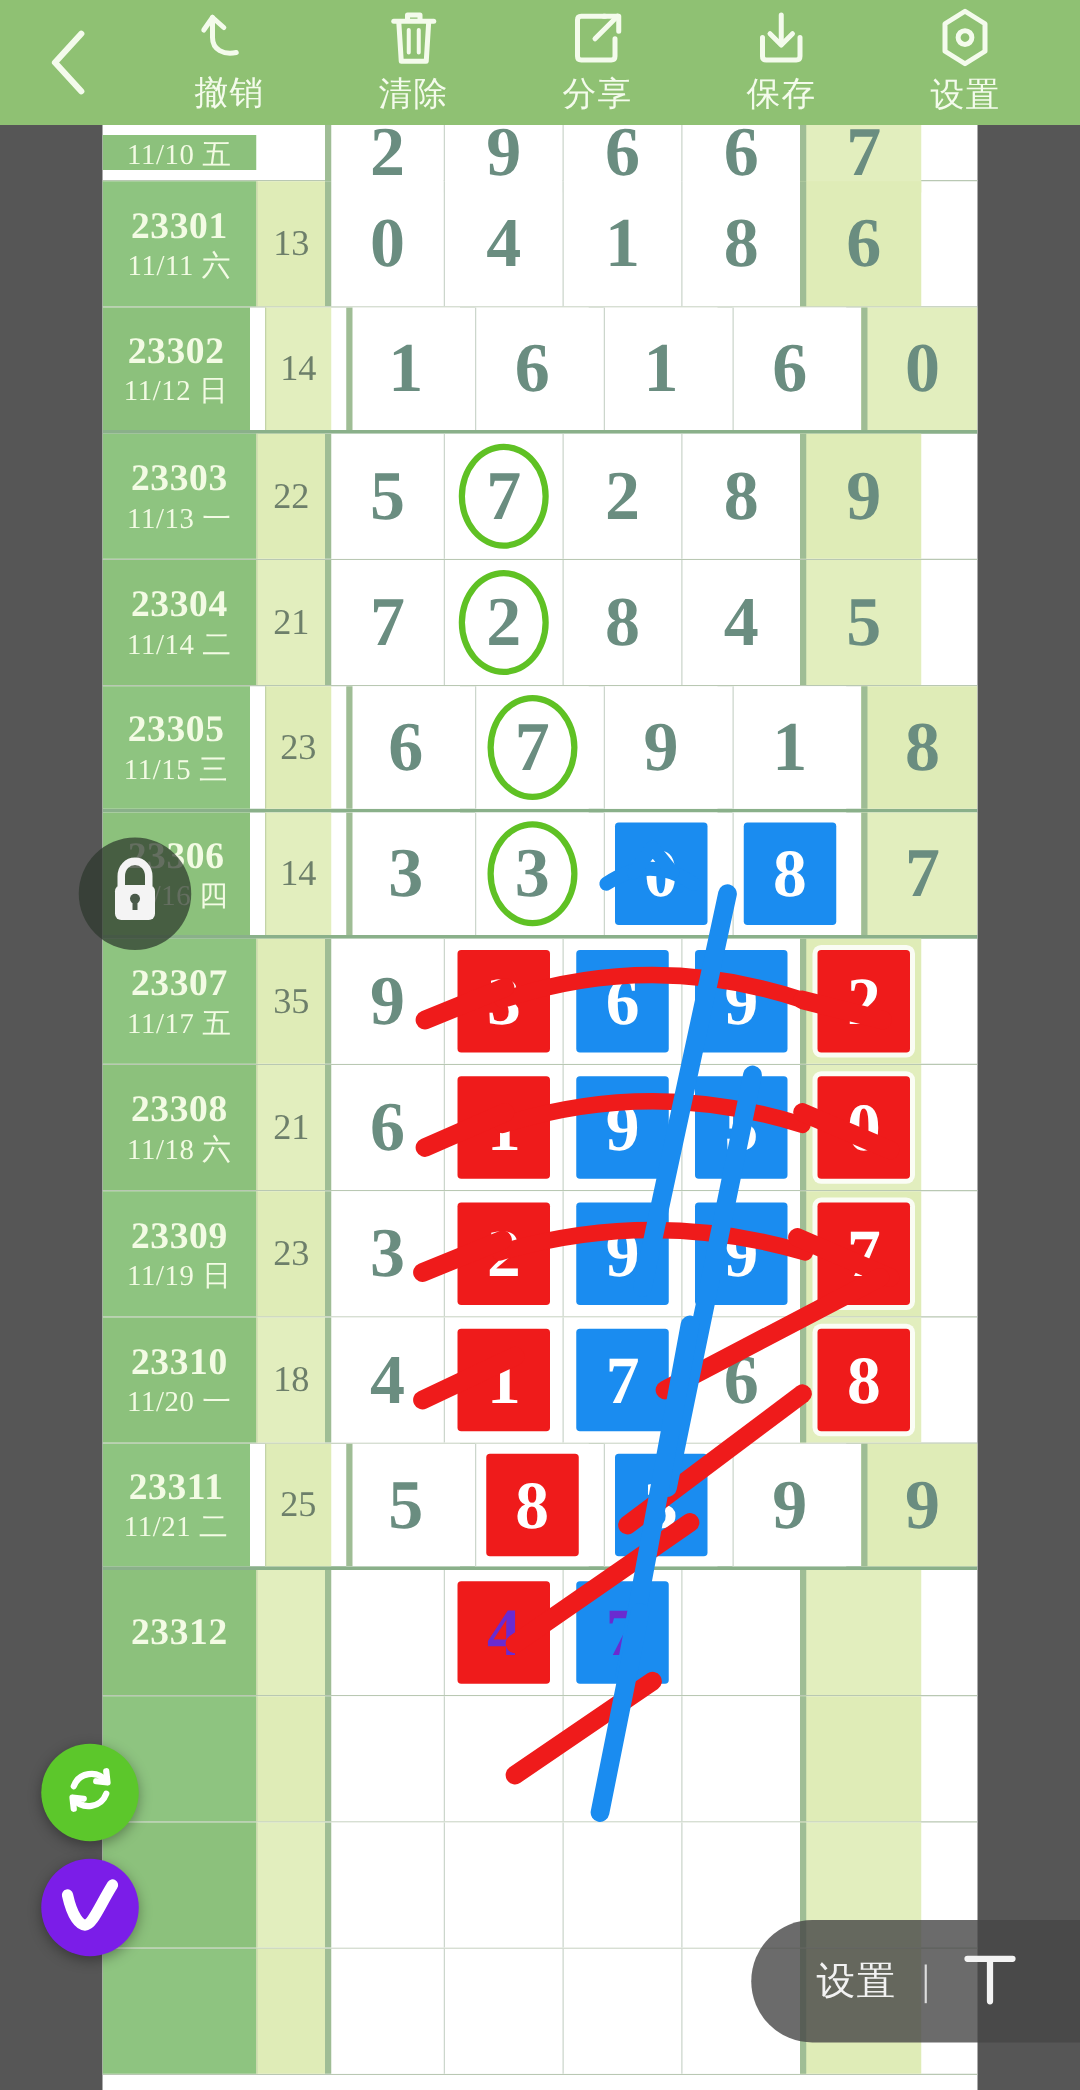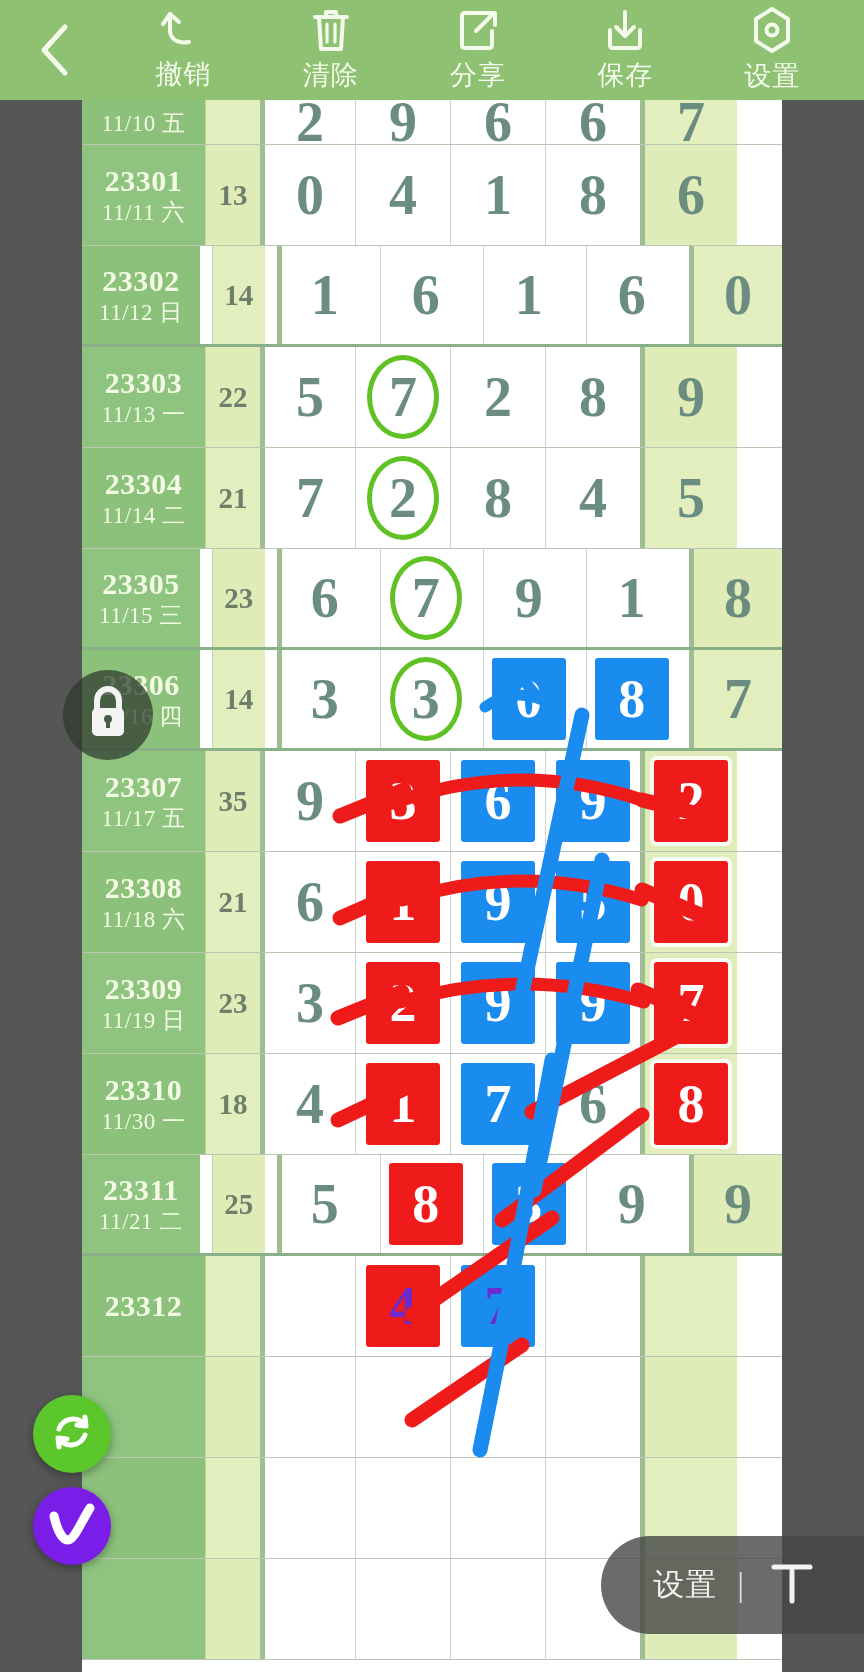--- a/index.html
+++ b/index.html
@@ -46,21 +46,21 @@
     width:123px; background:#8cc17c; color:#f3fbe4;
     display:flex; flex-direction:column; align-items:center; justify-content:center;
     line-height:1.12;
   }
   .row:nth-child(even) .c-issue{ background:#8ec480; }
   .c-issue .no{ font-size:30px; letter-spacing:.5px; font-weight:700;}
   .c-issue .dt{ font-size:23px; margin-top:3px; letter-spacing:.5px;}
   .c-sum{
     width:55px; background:#e2eebe; color:#6d7f6a;
     display:flex; align-items:center; justify-content:center;
-    font-size:29px; font-weight:700;
+    font-size:29px; font-weight:400;
     border-left:1px solid #c3d3a8;
   }
   .row:nth-child(even) .c-sum{ background:#dfecb7; }
   .c-d{
     width:95px; background:#ffffff; color:#6a8d80;
     display:flex; align-items:center; justify-content:center;
     font-size:56px; font-weight:700;
     border-left:1px solid #ccd6cc;
     position:relative;
   }
@@ -188,21 +188,21 @@
             <circle cx="23" cy="24" r="5.5" fill="none" stroke="#f4fbec" stroke-width="4"></circle>
           </svg>
       </span>
       <span class="lb">设置</span>
     </div>
   </div>
 </div>
 
 <div id="sheet">
   <div id="rows">
-      <div class="row" style="height: 45px;">
+      <div class="row" style="height: 45px; align-items: center;">
         <div class="c-issue">
           <div class="dt">11/10 五</div>
         </div>
         <div class="c-sum"></div>
         <div class="c-d first">2</div>
         <div class="c-d">9</div>
         <div class="c-d">6</div>
         <div class="c-d">6</div>
         <div class="c-tail" style="position: relative;">7</div>
       </div>
@@ -338,21 +338,21 @@
         <div class="c-d">
           <div class="box blue">9</div>
         </div>
         <div class="c-tail" style="position: relative;">
           <div class="box red">7</div>
         </div>
       </div>
       <div class="row">
         <div class="c-issue">
           <div class="no">23310</div>
-          <div class="dt">11/30 一</div>
+          <div class="dt">11/20 一</div>
         </div>
         <div class="c-sum">18</div>
         <div class="c-d first">4</div>
         <div class="c-d">
           <div class="box red">1</div>
         </div>
         <div class="c-d">
           <div class="box blue">7</div>
         </div>
         <div class="c-d">6</div>

